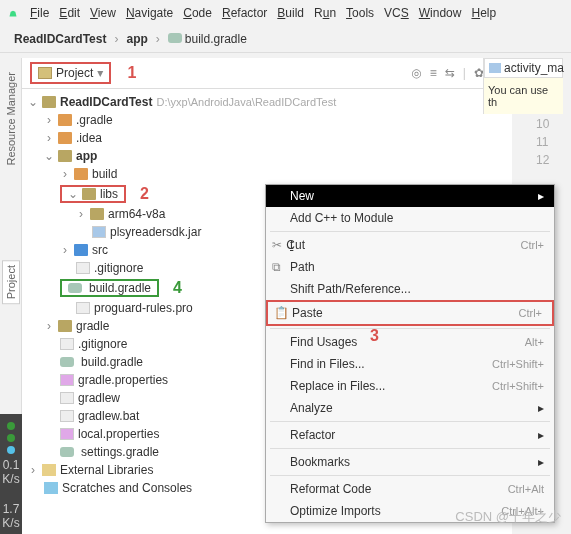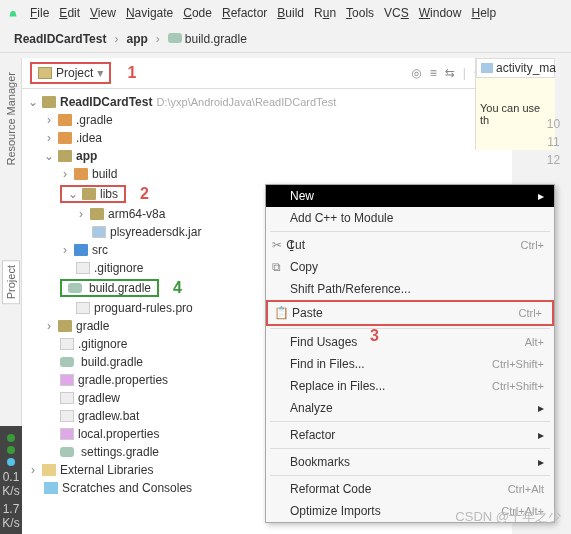--- a/index.html
+++ b/index.html
@@ -11,24 +11,24 @@
 .breadcrumb { display: flex; align-items: center; gap: 4px; padding: 4px 10px; background: #f2f2f2; border-bottom: 1px solid #ddd; }
 .crumb { padding: 2px 4px; }
 .crumb.bold { font-weight: bold; }
 .sep { color: #999; }
 .gradle-ico { width: 14px; height: 10px; background: #a7c7b7; border-radius: 3px; display: inline-block; margin-right: 3px; }
 .toolbar-row { display: flex; align-items: center; padding: 4px 8px; background: #fff; border-bottom: 1px solid #ddd; gap: 6px; }
 .proj-selector { display: flex; align-items: center; gap: 4px; border: 2px solid #d9534f; padding: 2px 6px; }
 .box-ico { width: 14px; height: 12px; background: #d4c07a; border: 1px solid #b0985a; }
 .spacer { flex: 1; }
 .tb-icons { display: flex; gap: 8px; color: #888; }
-.rightpane { position: absolute; right: 16px; top: 58px; width: 80px; background: #fffde7; border-left: 1px solid #ddd; }
+.rightpane { position: absolute; right: 8px; top: 58px; width: 80px; background: #fffde7; border-left: 1px solid #ddd; }
 .rightpane .tab { background: #fff; border: 1px solid #ddd; padding: 2px 4px; display: flex; align-items: center; gap: 3px; }
-.rightpane .hint { padding: 24px 4px; font-size: 11px; }
-.gutter { position: absolute; right: 0; top: 115px; width: 35px; text-align: center; color: #aaa; line-height: 18px; }
+.rightpane .hint { padding: 6px 4px; font-size: 11px; }
+.gutter { position: absolute; right: 0; top: 115px; width: 35px; text-align: left; color: #aaa; line-height: 18px; }
 .sidetabs { position: absolute; left: 0; top: 58px; width: 22px; height: 476px; background: #f2f2f2; border-right: 1px solid #ddd; display: flex; flex-direction: column; align-items: center; padding-top: 10px; gap: 20px; }
 .sidetab { writing-mode: vertical-rl; transform: rotate(180deg); font-size: 11px; color: #666; padding: 4px 2px; }
 .sidetab.active { border: 1px solid #ccc; background: #fff; }
 .metrics { position: absolute; bottom: 0; left: 0; width: 22px; color: #ccc; font-size: 9px; text-align: center; background: #444; padding: 4px 0; }
 .dot { width: 8px; height: 8px; border-radius: 50%; margin: 4px auto; }
 .tree-area { position: absolute; left: 22px; top: 58px; width: 490px; height: 476px; background: #fff; }
 .tree { padding: 4px 0; }
 .node { display: flex; align-items: center; gap: 4px; padding: 2px 0; white-space: nowrap; }
 .tw { color: #888; width: 10px; text-align: center; cursor: default; }
 .ico { width: 14px; height: 12px; display: inline-block; flex-shrink: 0; }
@@ -85,21 +85,21 @@
 <div class="sidetabs">
   <div class="sidetab">Resource Manager</div>
   <div class="sidetab active" style="margin-top:70px">Project</div>
 </div>
 <div class="metrics">
   <div class="dot" style="background:#3a9a3a"></div>
   <div class="dot" style="background:#3a9a3a"></div>
   <div class="dot" style="background:#55c1e8"></div>
   <div>0.1</div>
     <div>K/s</div>
-  <div style="margin-top:4px">1.7</div>
+  <div style="margin-top:16px">1.7</div>
     <div>K/s</div>
 </div>
 
 <div class="tree-area">
 
   <div class="toolbar-row">
     <div class="proj-selector">
       <span class="box-ico"></span>
       <span>Project</span>
       <span style="color:#888">▾</span>
@@ -248,21 +248,21 @@
     </div>
   <div class="sepline"></div>
   <div class="row">
       <span class="ricon">✂</span>
       <span><u>t</u></span>
       <span style="margin-left:-7px">Cut</span>
       <span class="shortcut">Ctrl+</span>
     </div>
   <div class="row">
       <span class="ricon">⧉</span>
-      <span>Copy</span>
+      <span>Path</span>
     </div>
   <div class="row">
       <span>Shift Path/Reference...</span>
     </div>
   <div class="row paste-box">
       <span class="ricon">📋</span>
       <span>Paste</span>
       <span class="shortcut">Ctrl+</span>
     </div>
   <div class="sepline"></div>

